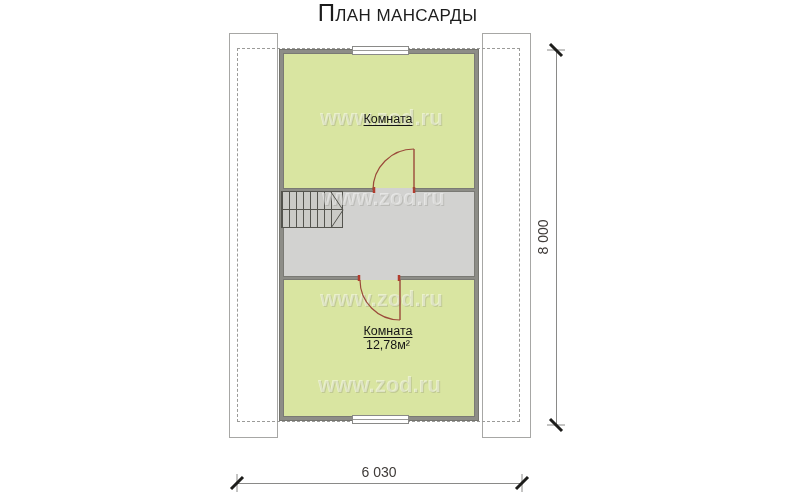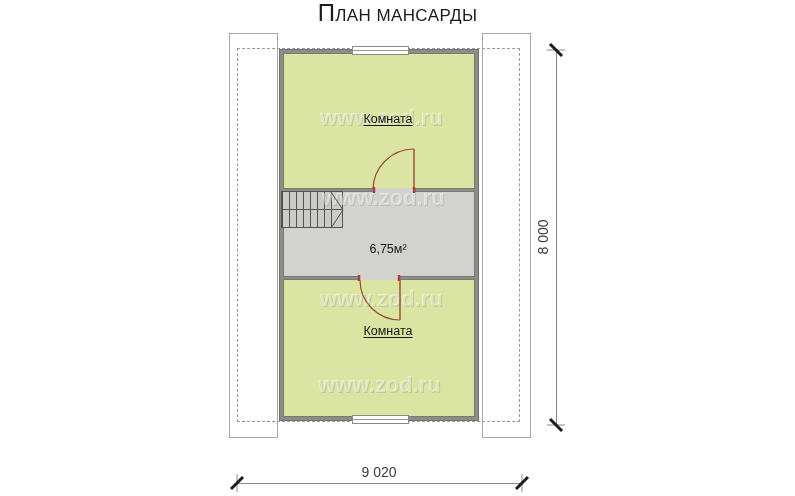--- a/index.html
+++ b/index.html
@@ -98,34 +98,34 @@
 
     <div class="wm" style="left:40px;top:55px;">www.zod.ru</div>
     <div class="wm" style="left:42px;top:135px;">www.zod.ru</div>
     <div class="wm" style="left:40px;top:236px;">www.zod.ru</div>
     <div class="wm" style="left:38px;top:322px;">www.zod.ru</div>
 
     <div class="lbl t1">
       <div class="nm">Комната</div>
     </div>
     <div class="lbl t2">
-      <div class="ar">6,75м²</div>
     </div>
     <div class="lbl t3">
       <div class="nm">Комната</div>
+      <div class="ar">12,78м²</div>
     </div>
   </div>
 
   <div class="window wtop"></div>
   <div class="window wbottom"></div>
 
   <div class="dim-line-v"></div>
   <div class="dim-line-h"></div>
   <div class="dim-text v">8 000</div>
-  <div class="dim-text h">9 020</div>
+  <div class="dim-text h">6 030</div>
 
   <svg class="overlay" width="795" height="496" viewBox="0 0 795 496">
 
     <g>
       <line x1="374" y1="187" x2="374" y2="193" stroke="#b23c2e" stroke-width="2.5"></line>
       <line x1="414" y1="187" x2="414" y2="193" stroke="#b23c2e" stroke-width="2.5"></line>
       <line x1="414" y1="190" x2="414" y2="149" stroke="#9b4a3a" stroke-width="1.4"></line>
       <path d="M373,190 A41,41 0 0 1 414,149" fill="none" stroke="#9b4a3a" stroke-width="1.2"></path>
     </g>
 

